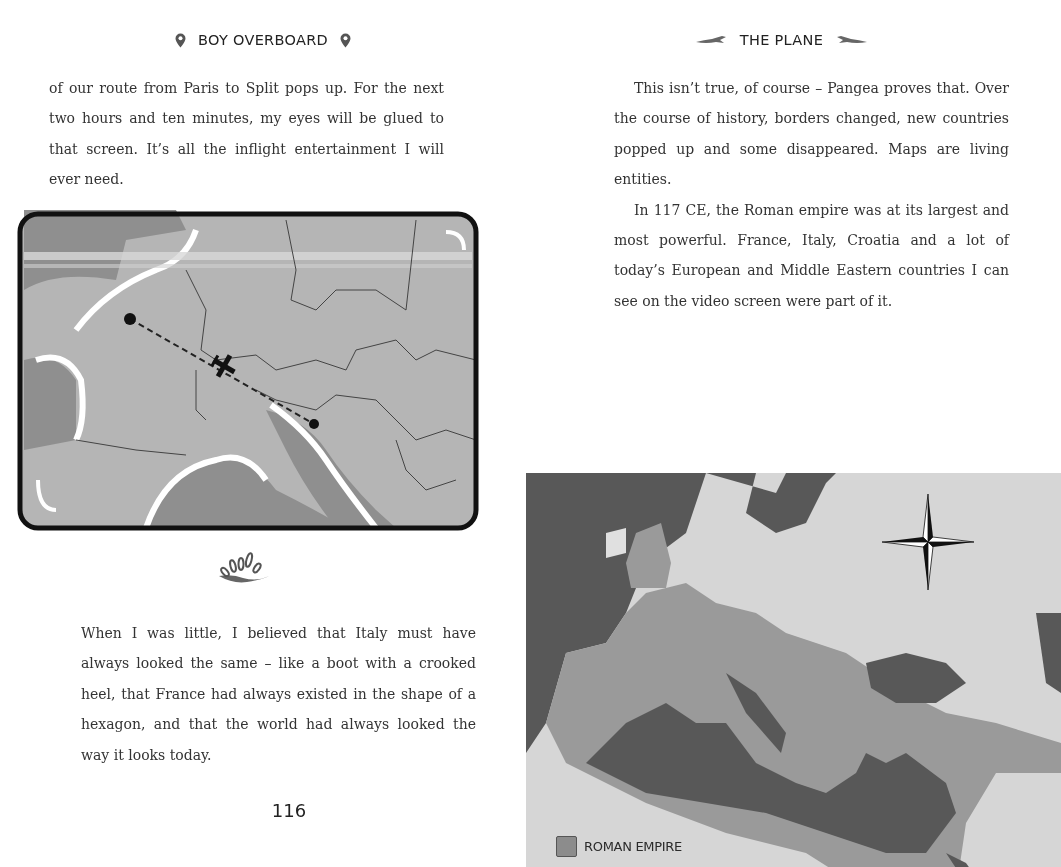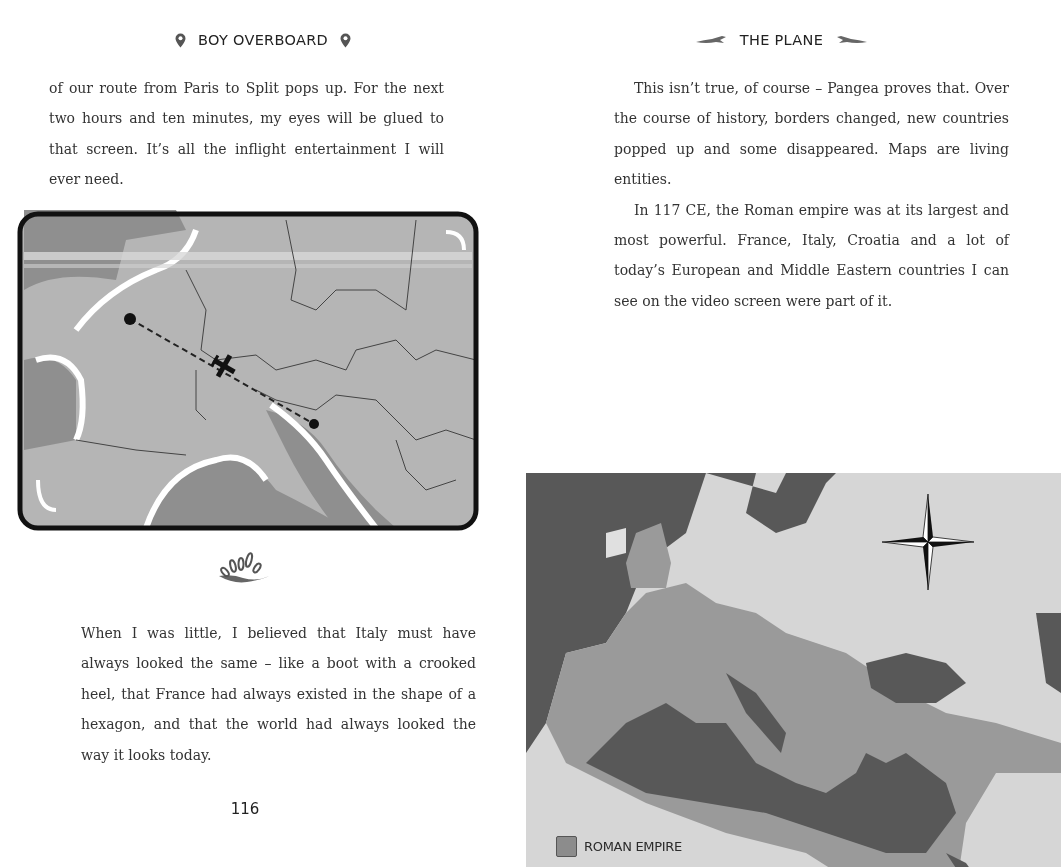--- a/index.html
+++ b/index.html
@@ -8,21 +8,21 @@
   #page-left { left:0; width:526px; }
   #page-right { left:526px; width:535px; }
   .running-head { position:absolute; top:32px; left:0; width:100%; text-align:center; font-family:"DejaVu Sans", sans-serif; font-size:14.5px; letter-spacing:0.3px; color:#222; display:flex; justify-content:center; align-items:center; gap:12px; }
   .body-text { position:absolute; font-size:14px; line-height:30.4px; color:#333; }
   .body-text p { margin:0; }
   .justify { text-align:justify; text-align-last:left; }
   .indent { text-indent:20px; }
   #left-top { left:49px; top:73px; width:395px; }
   #left-bottom { left:49px; top:618px; width:395px;margin-left:32px; }
   #right-text { left:88px; top:73px; width:395px; }
-  .page-number { position:absolute; top:800px; left:0; width:490px; text-align:center; font-family:"DejaVu Sans", sans-serif; font-size:15px; color:#222; }
+  .page-number { position:absolute; top:800px; left:0; width:490px; text-align:center; font-family:"DejaVu Sans", sans-serif; font-size:18px; color:#222;padding-left:44px; }
   #screen-map { position:absolute; left:16px; top:210px; width:464px; height:322px; }
   #ornament { position:absolute; left:213px; top:552px; width:60px; height:36px; }
   #roman-map { position:absolute; left:0; top:449px; width:535px; height:418px;margin-top:24px; }
   .legend { position:absolute; left:30px; top:363px; display:flex; align-items:center; gap:7px; }
   .legend-swatch { width:19px; height:19px; background:#8c8c8c; border:1px solid #555; border-radius:2px; }
   .legend-label { font-family:"DejaVu Sans", sans-serif; font-size:13px; color:#2b2b2b; letter-spacing:-0.3px; }
 </style>
 </head>
 <body>
 

